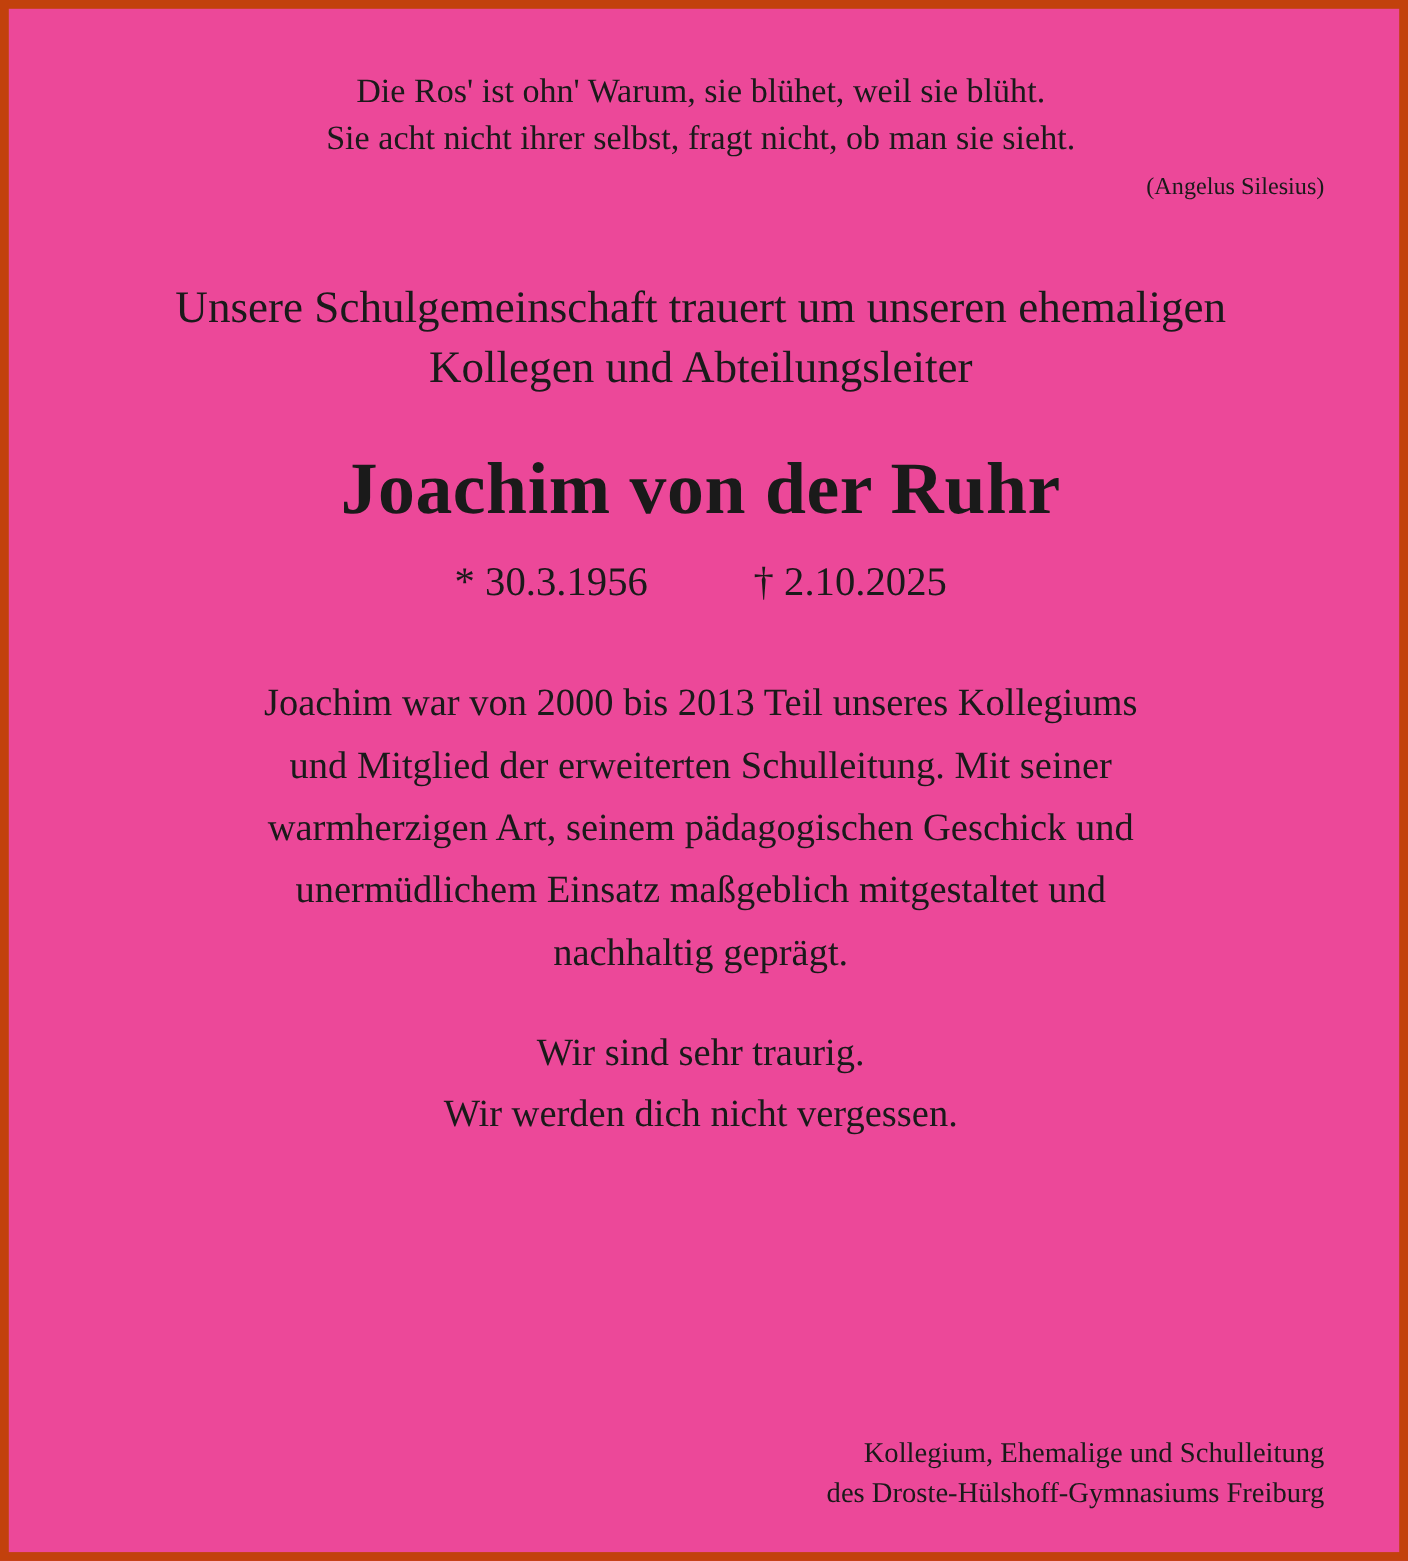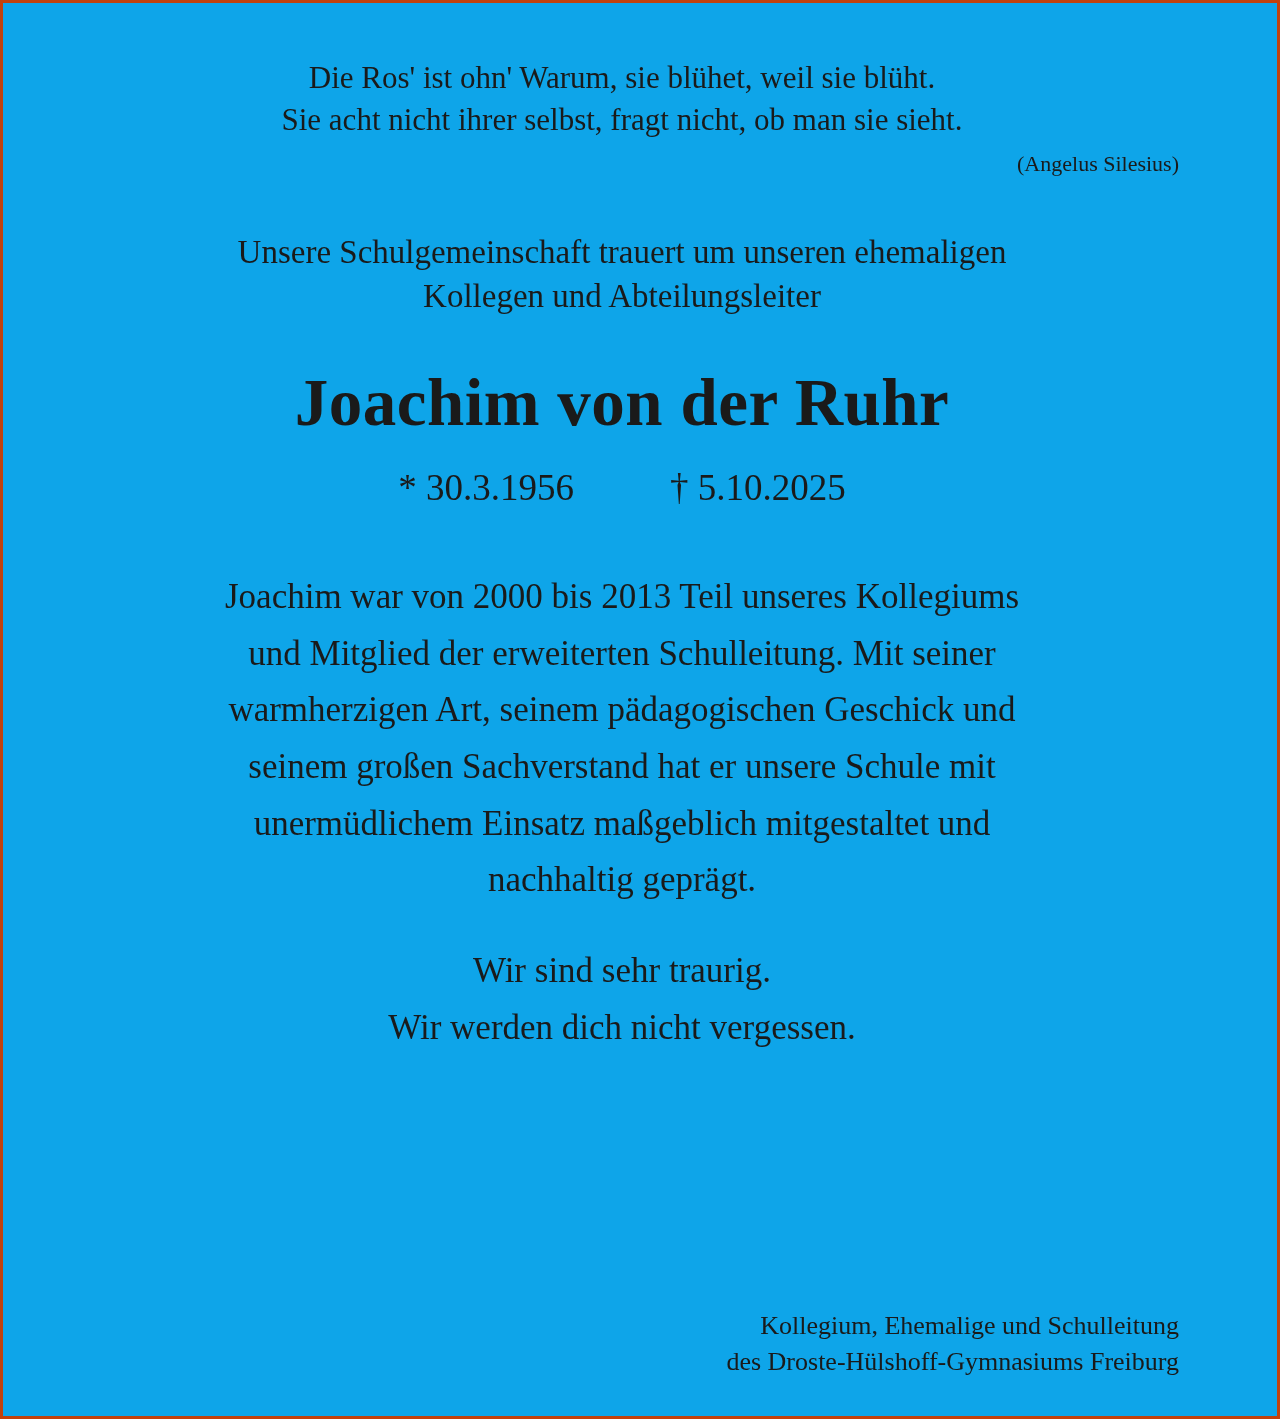--- a/index.html
+++ b/index.html
@@ -10,23 +10,23 @@
   body {
     width: 1280px;
     height: 1419px;
     font-family: "Liberation Serif", serif;
     color: #1a1a1a;
   }
   .obituary {
     box-sizing: border-box;
     width: 1280px;
     height: 1419px;
-    border: 3px solid #c2410c;
-    background: #0ea5e9;
-    padding: 44px 98px 30px 62px;
+    border: 8px solid #c2410c;
+    background: #ec4899;
+    padding: 44px 68px 30px 62px;
     display: flex;
     flex-direction: column;
   }
   .poem {
     text-align: center;
     font-size: 31px;
     line-height: 1.36;
     margin-top: 10px;
   }
   .poem-line {
@@ -34,23 +34,23 @@
     white-space: nowrap;
   }
   .poem-source {
     display: block;
     text-align: right;
     font-size: 22px;
     margin-top: 8px;
   }
   .intro {
     text-align: center;
-    font-size: 33px;
+    font-size: 41px;
     line-height: 1.32;
-    margin-top: 52px;
+    margin-top: 68px;
   }
   .intro span {
     display: block;
   }
   .name {
     text-align: center;
     font-weight: bold;
     font-size: 67px;
     letter-spacing: 0.5px;
     margin-top: 48px;
@@ -102,28 +102,27 @@
 
   <div class="intro">
     <span>Unsere Schulgemeinschaft trauert um unseren ehemaligen</span>
     <span>Kollegen und Abteilungsleiter</span>
   </div>
 
   <div class="name">Joachim von der Ruhr</div>
 
   <div class="dates">
     <span class="date-item">* 30.3.1956</span>
-    <span class="date-item">† 5.10.2025</span>
+    <span class="date-item">† 2.10.2025</span>
   </div>
 
   <div class="body-text">
     <p>Joachim war von 2000 bis 2013 Teil unseres Kollegiums</p>
     <p>und Mitglied der erweiterten Schulleitung. Mit seiner</p>
     <p>warmherzigen Art, seinem pädagogischen Geschick und</p>
-    <p>seinem großen Sachverstand hat er unsere Schule mit</p>
     <p>unermüdlichem Einsatz maßgeblich mitgestaltet und</p>
     <p>nachhaltig geprägt.</p>
     <div class="para-gap"></div>
     <p>Wir sind sehr traurig.</p>
     <p>Wir werden dich nicht vergessen.</p>
   </div>
 
   <div class="signature">
     <span>Kollegium, Ehemalige und Schulleitung</span>
     <span>des Droste-Hülshoff-Gymnasiums Freiburg</span>

